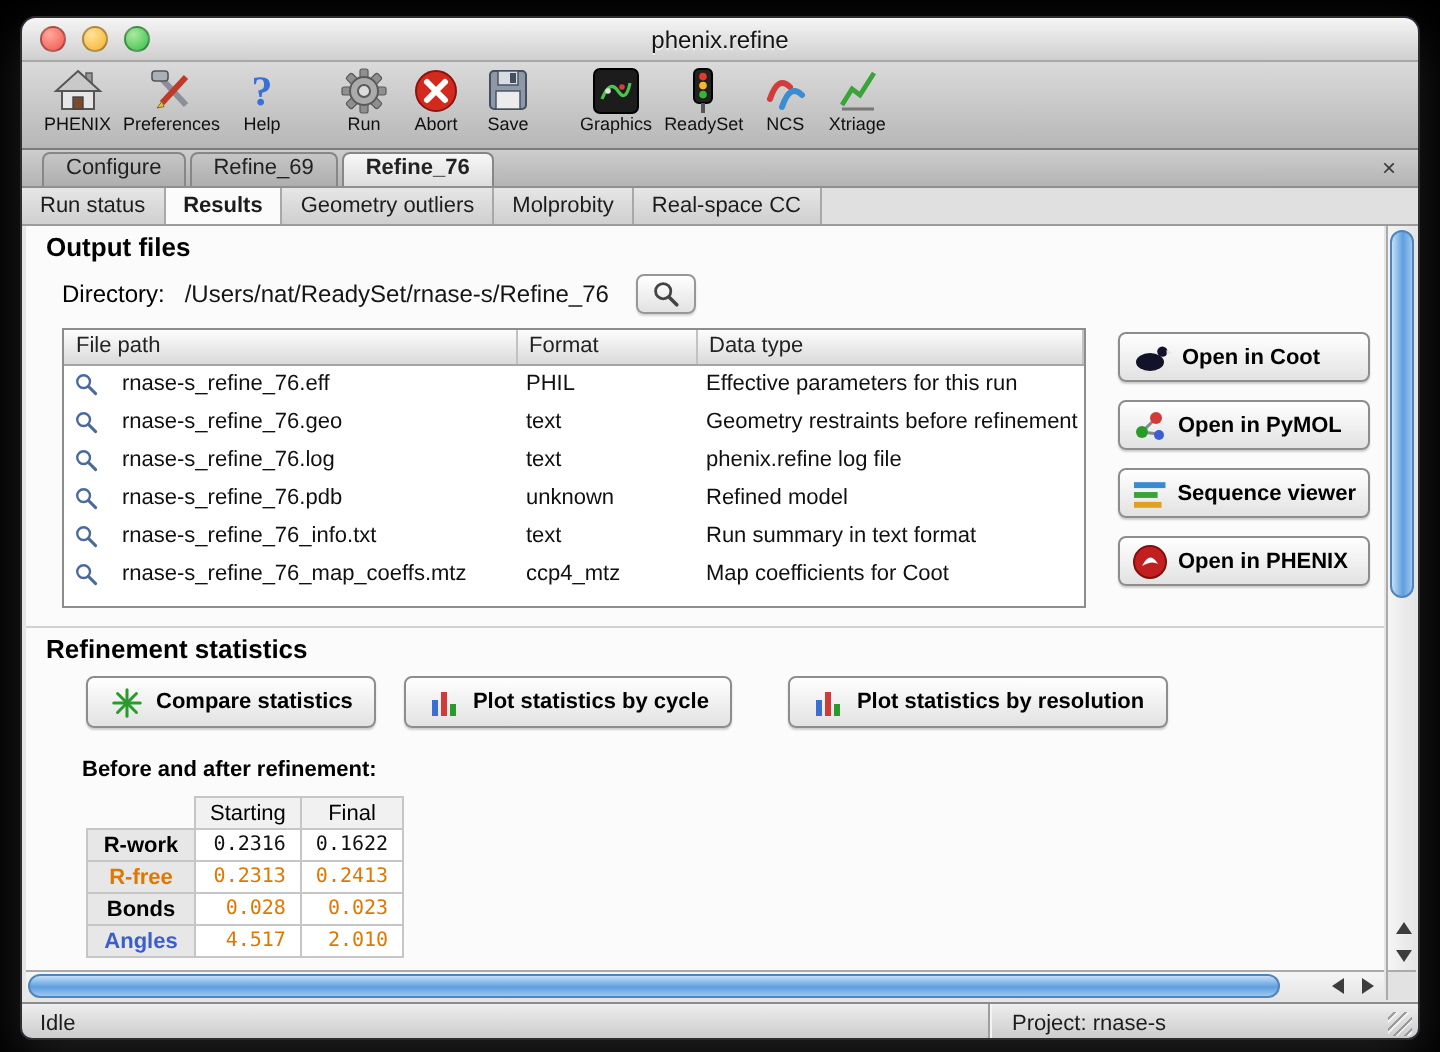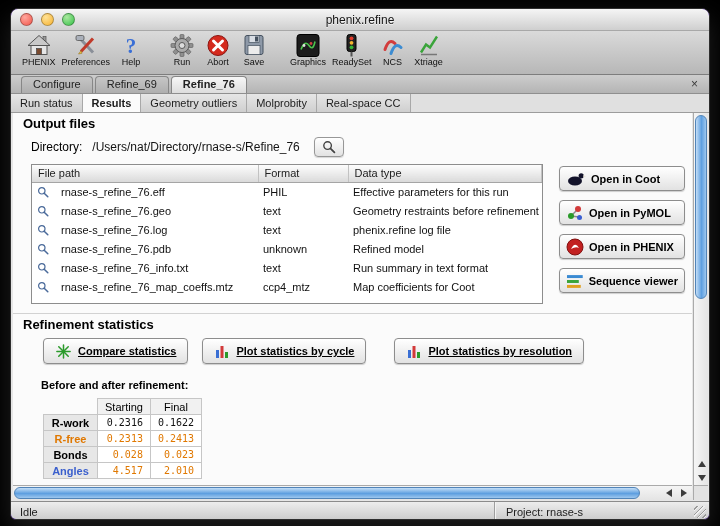--- a/index.html
+++ b/index.html
@@ -74,21 +74,21 @@
 
   .actions { display:flex; flex-direction:column; gap:9px; margin-left:16px; padding-top:2px; }
   .action-btn { width:126px; height:25px; border:1px solid #8d8d8d; border-radius:4px;
                 background:linear-gradient(#ffffff,#e2e2e2); display:flex; align-items:center;
                 gap:5px; padding:0 6px; font-size:11px; font-weight:bold; color:#000;
                 box-shadow:0 1px 1px rgba(0,0,0,0.18); cursor:default; }
   .action-btn .lbl { white-space:nowrap; }
 
   .section-sep { border-top:1px solid #d2d2d2; margin:9px 0 3px 0; }
 
-  .stats-btn-row { display:flex; margin:6px 0 0 30px;text-decoration:underline; }
+  .stats-btn-row { display:flex; margin:6px 0 0 30px; }
   .stats-btn { height:26px; border:1px solid #8d8d8d; border-radius:4px;
                background:linear-gradient(#ffffff,#e2e2e2); display:flex; align-items:center;
                gap:6px; padding:0 11px; font-size:11px; font-weight:bold; color:#000;
                box-shadow:0 1px 1px rgba(0,0,0,0.18); cursor:default; }
   .gap14 { width:14px; } .gap28 { width:28px; }
 
   .caption { font-size:11px; font-weight:bold; color:#000; margin:15px 0 0 28px; }
 
   .stats-table { border-collapse:collapse; margin:7px 0 0 30px; font-size:11px; }
   .stats-table th, .stats-table td { border:1px solid #c6c6c6; height:16px; padding:1px 7px; }
@@ -269,21 +269,21 @@
     <div class="subtab">Real-space CC</div>
   </div>
 
   <div class="content">
     <div class="pane">
 
       <div class="section-h">Output files</div>
 
       <div class="dir-row">
         <span class="dir-label">Directory:</span>
-        <span class="dir-value">/Users/nat/Directory/rnase-s/Refine_76</span>
+        <span class="dir-value">/Users/nat/ReadySet/rnase-s/Refine_76</span>
         <span class="search-btn">
           <svg width="14" height="14" viewBox="0 0 14 14">
             <circle cx="5.6" cy="5.6" r="3.8" fill="none" stroke="#444" stroke-width="1.4"></circle>
             <line x1="8.6" y1="8.6" x2="12.4" y2="12.4" stroke="#444" stroke-width="1.8" stroke-linecap="round"></line>
           </svg>
         </span>
       </div>
 
       <div class="files-row">
         <div class="files-wrap">
@@ -396,33 +396,33 @@
             <svg width="18" height="18" viewBox="0 0 18 18">
               <line x1="5" y1="12" x2="12" y2="5" stroke="#888" stroke-width="1.5"></line>
               <line x1="5" y1="12" x2="13" y2="13" stroke="#888" stroke-width="1.5"></line>
               <circle cx="5" cy="12" r="3" fill="#2a9a2a"></circle>
               <circle cx="12" cy="5" r="3" fill="#d23a3a"></circle>
               <circle cx="13.5" cy="13.5" r="2.5" fill="#3a5fd2"></circle>
             </svg>
             <span class="lbl">Open in PyMOL</span>
           </div>
           <div class="action-btn">
-            <svg width="18" height="18" viewBox="0 0 18 18">
-              <circle cx="9" cy="9" r="8" fill="#c22020" stroke="#801010"></circle>
-              <path d="M5 11 Q9 3 13 10 Q10 8 5 11 Z" fill="#fff"></path>
-            </svg>
-            <span class="lbl">Open in PHENIX</span>
-          </div>
-          <div class="action-btn">
             <svg width="18" height="16" viewBox="0 0 18 16">
               <rect x="1" y="2" width="16" height="3" fill="#3a8ad2"></rect>
               <rect x="1" y="7" width="12" height="3" fill="#3aa43a"></rect>
               <rect x="1" y="12" width="14" height="3" fill="#e0a020"></rect>
             </svg>
             <span class="lbl">Sequence viewer</span>
+          </div>
+          <div class="action-btn">
+            <svg width="18" height="18" viewBox="0 0 18 18">
+              <circle cx="9" cy="9" r="8" fill="#c22020" stroke="#801010"></circle>
+              <path d="M5 11 Q9 3 13 10 Q10 8 5 11 Z" fill="#fff"></path>
+            </svg>
+            <span class="lbl">Open in PHENIX</span>
           </div>
         </div>
       </div>
 
       <div class="section-sep"></div>
 
       <div class="section-h">Refinement statistics</div>
 
       <div class="stats-btn-row">
         <div class="stats-btn">

